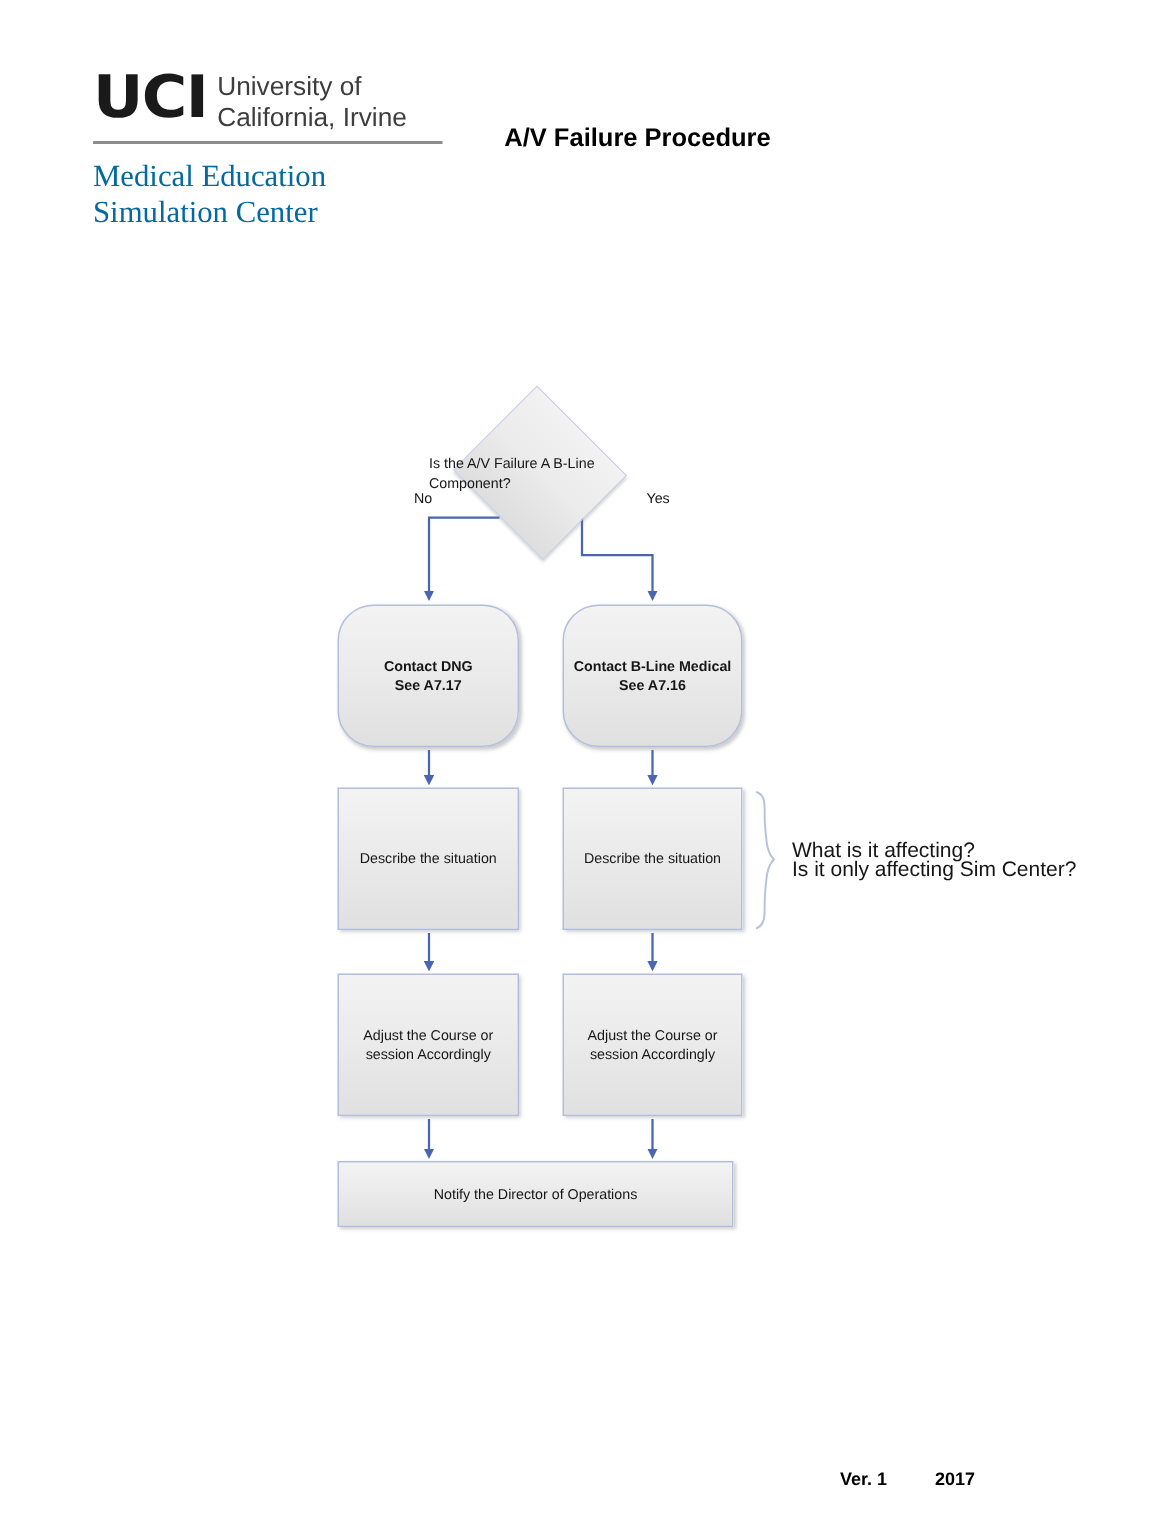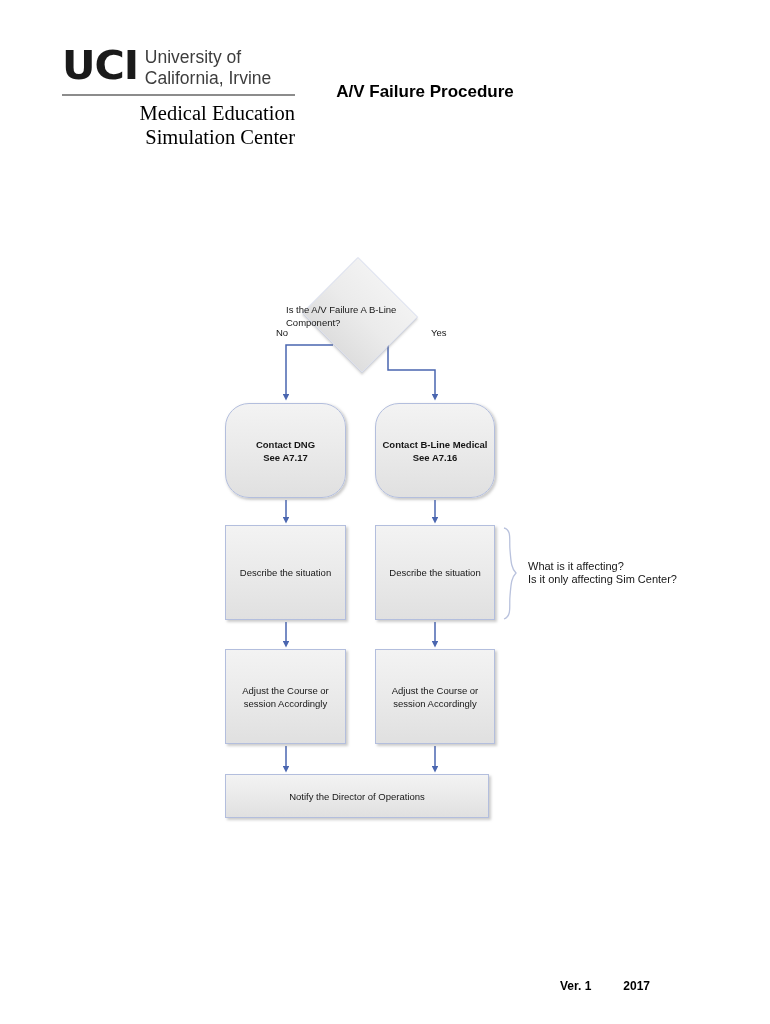--- a/index.html
+++ b/index.html
@@ -46,27 +46,27 @@
     padding-top: 1px;
     white-space: pre-line;
   }
   #logo-rule {
     margin-top: 5px;
     width: 233px;
     height: 2px;
     background: #8c8c8c;
   }
   #logo-sub {
-    margin-top: 5px;
+    margin-top: 10px;
     width: 233px;
-    text-align: right;
+    text-align: left;
     font-family: "Liberation Serif", serif;
     font-size: 20.5px;
     line-height: 24px;
-    color: #000000;
+    color: #0369a1;
     white-space: pre-line;
   }
 
   
   #doc-title {
     position: absolute;
     left: 0;
     top: 82px;
     width: 770px;
     text-align: center;
@@ -139,21 +139,21 @@
     width: 770px;
     height: 1024px;
     pointer-events: none;
   }
 
   
   #annotation-text {
     position: absolute;
     left: 528px;
     top: 560px;
-    font-size: 11px;
+    font-size: 14px;
     line-height: 12.5px;
     color: #161616;
     white-space: pre-line;
   }
 
   
   #footer {
     position: absolute;
     top: 979px;
     left: 560px;

